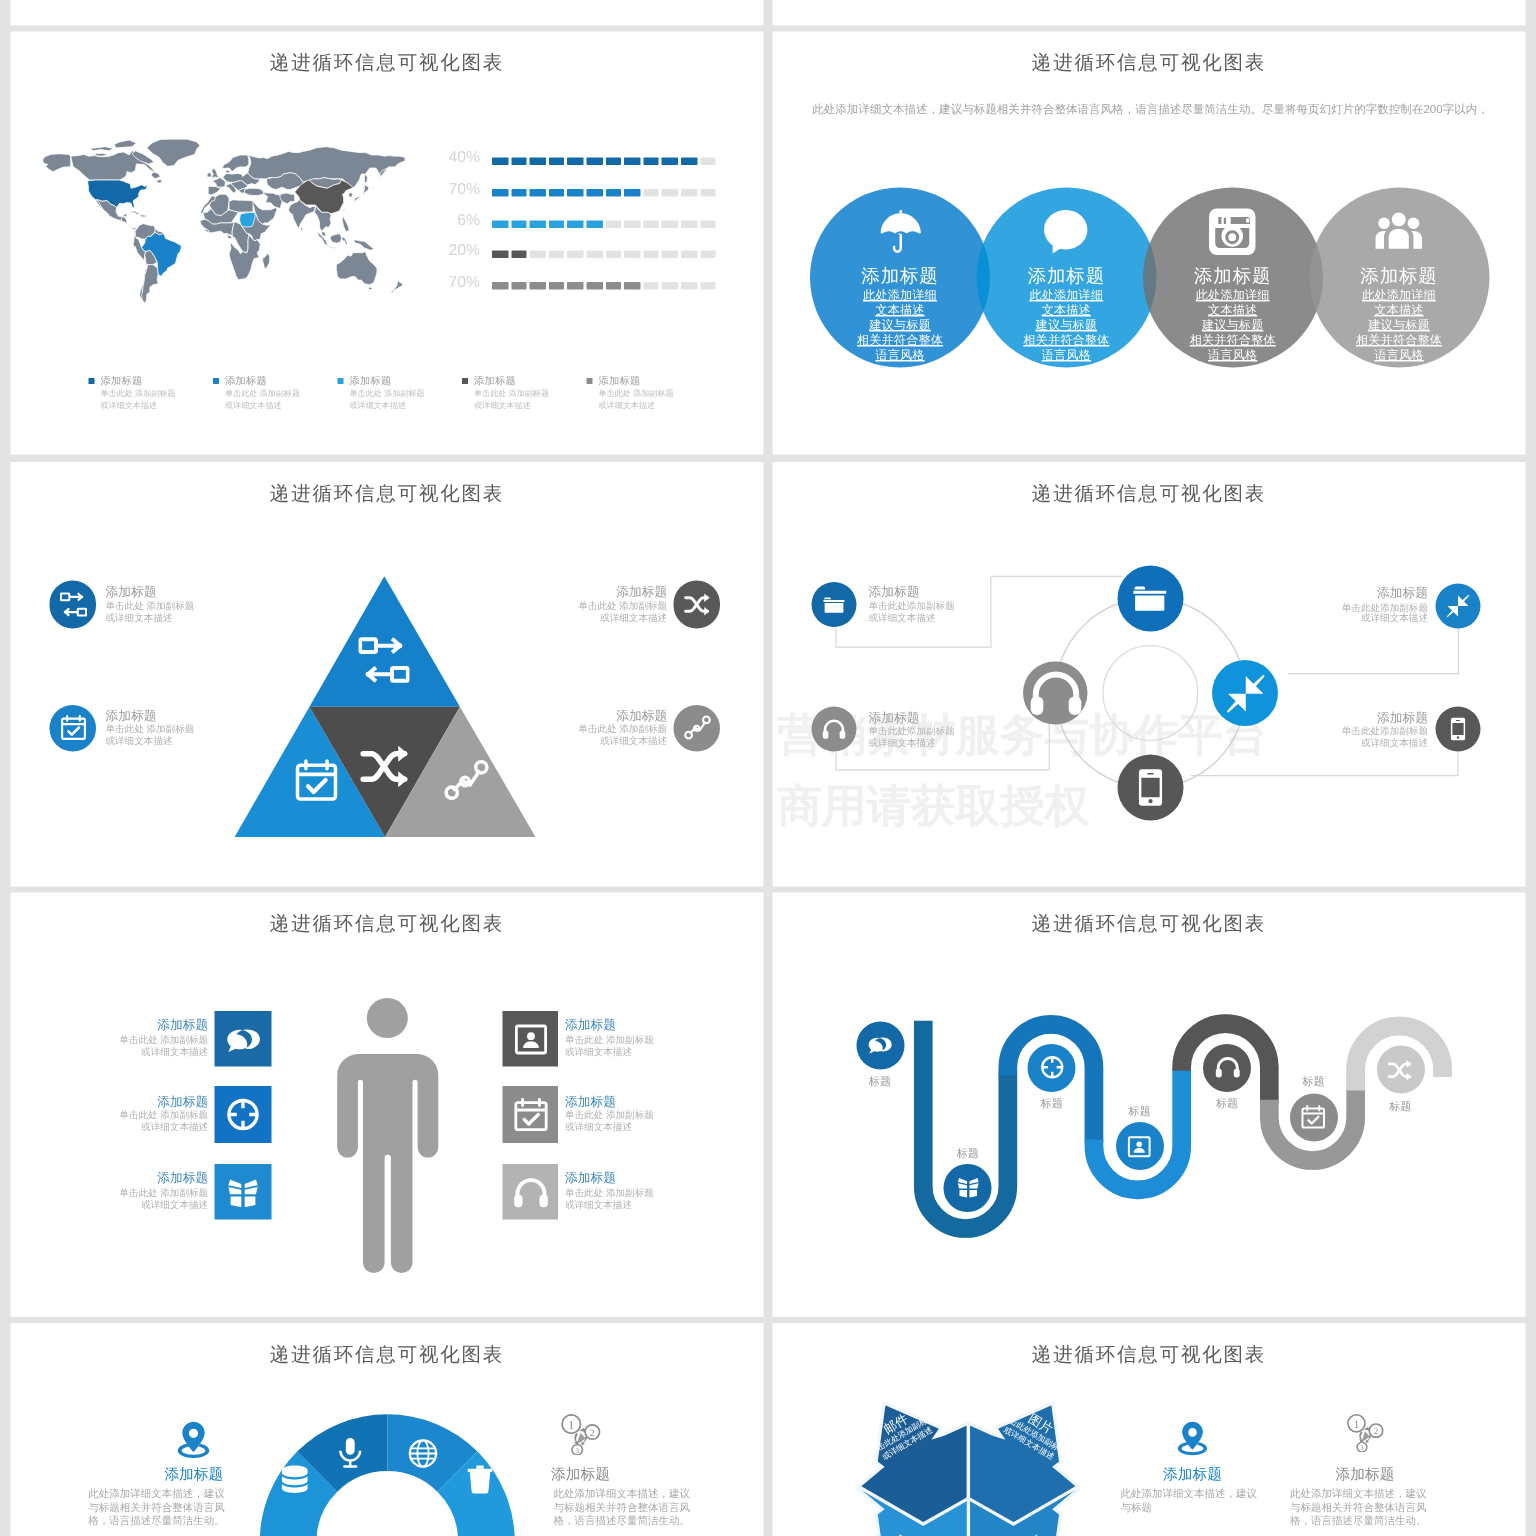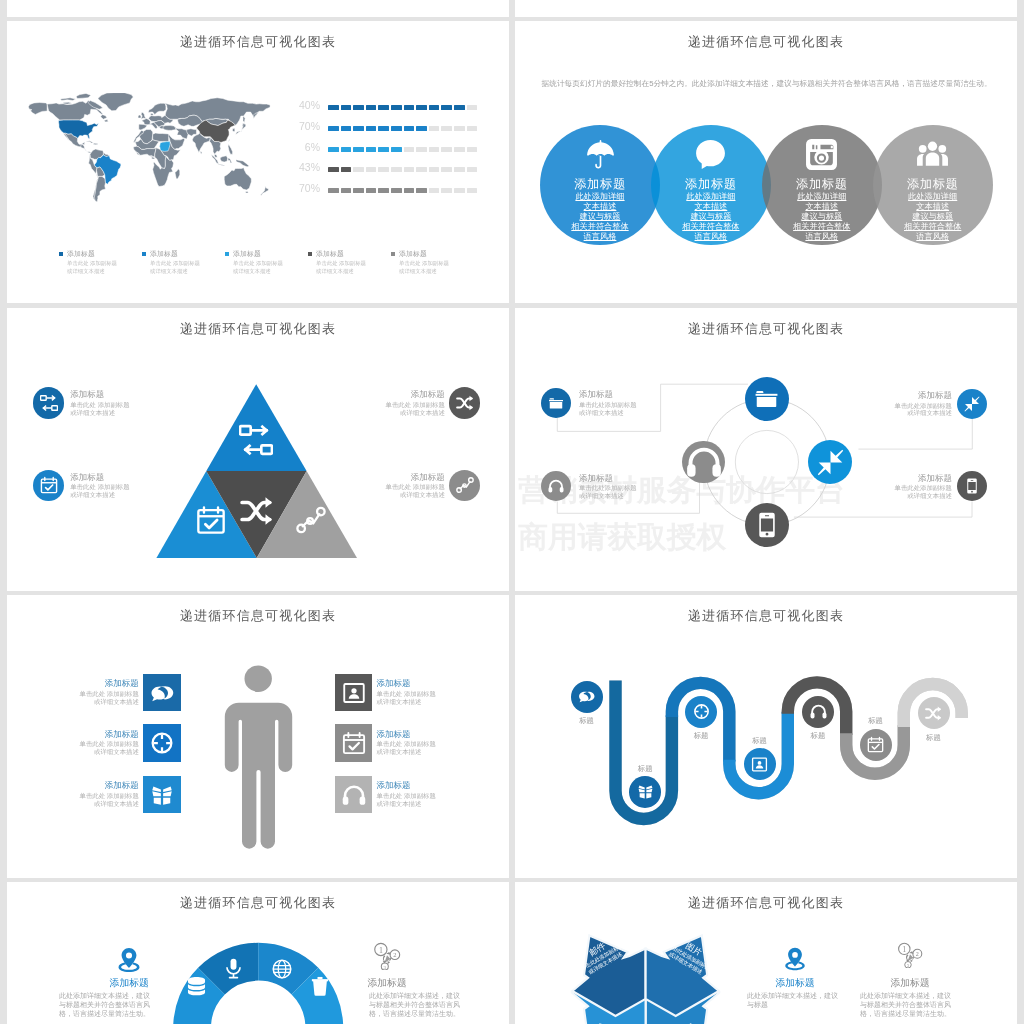--- a/index.html
+++ b/index.html
@@ -164,21 +164,21 @@
           <div class="seg" style="left:37.8px;background:#29a3e0;width:10.7px"></div>
           <div class="seg" style="left:50.4px;background:#29a3e0;width:10.7px"></div>
           <div class="seg" style="left:63px;background:#29a3e0;width:10.7px"></div>
           <div class="seg" style="left:75.6px;background:#e3e3e3;width:10.7px"></div>
           <div class="seg" style="left:88.2px;background:#e3e3e3;width:10.7px"></div>
           <div class="seg" style="left:100.8px;background:#e3e3e3;width:10.7px"></div>
           <div class="seg" style="left:113.39999999999999px;background:#e3e3e3;width:10.7px"></div>
           <div class="seg" style="left:126px;background:#e3e3e3;width:10.7px"></div>
           <div class="seg" style="left:138.6px;background:#e3e3e3;width:10.7px"></div>
         </div>
-        <div class="pct" style="left:-6px;top:56.400000000000006px">43%</div>
+        <div class="pct" style="left:-6px;top:56.400000000000006px">20%</div>
         <div class="barrow" style="left:28px;top:62.400000000000006px;width:156px">
           <div class="seg" style="left:0px;background:#585858;width:10.7px"></div>
           <div class="seg" style="left:12.6px;background:#585858;width:10.7px"></div>
           <div class="seg" style="left:25.2px;background:#e3e3e3;width:10.7px"></div>
           <div class="seg" style="left:37.8px;background:#e3e3e3;width:10.7px"></div>
           <div class="seg" style="left:50.4px;background:#e3e3e3;width:10.7px"></div>
           <div class="seg" style="left:63px;background:#e3e3e3;width:10.7px"></div>
           <div class="seg" style="left:75.6px;background:#e3e3e3;width:10.7px"></div>
           <div class="seg" style="left:88.2px;background:#e3e3e3;width:10.7px"></div>
           <div class="seg" style="left:100.8px;background:#e3e3e3;width:10.7px"></div>
@@ -221,21 +221,21 @@
         <div class="lg-s" style="left:257px;top:19px">或详细文本描述</div>
         <div class="lg-sq" style="left:332px;top:3px;background:#8c8c8c"></div>
         <div class="lg-t" style="left:340px;top:0px">添加标题</div>
         <div class="lg-s" style="left:340px;top:11px">单击此处 添加副标题</div>
         <div class="lg-s" style="left:340px;top:19px">或详细文本描述</div>
       </div>
   </div>
 
   <div class="slide" style="left:515px;top:21px;width:502px;height:282px">
     <div class="stitle" style="top:12px">递进循环信息可视化图表</div>
-    <div class="s2p" style="left:26.5px;top:57.7px">据统计每页幻灯片的最好控制在5分钟之内。此处添加详细文本描述，建议与标题相关并符合整体语言风格，语言描述尽量简洁生动。</div>
+    <div class="s2p" style="left:26.5px;top:47px">此处添加详细文本描述，建议与标题相关并符合整体语言风格，语言描述尽量简洁生动。尽量将每页幻灯片的字数控制在200字以内，</div>
     <div class="abs" id="s2circles" style="left:0;top:0;width:502px;height:282px">
         <div class="s2c" style="left:25px;top:104px;width:120px;height:120px;background:#0079cc;opacity:.808"></div>
         <span style="display: block; width: 33px; height: 33px; color: rgb(255, 255, 255); line-height: 0; position: absolute; left: 68.5px; top: 116.5px;"><svg width="33" height="33" viewBox="0 0 64 64">
             <path d="M32 4c-.9 0-1.6.7-1.6 1.6v2.6C17.2 9 6.7 19.6 6 32.7c-.1 1.4 1.5 2.2 2.6 1.4 2.4-1.8 5.2-2.9 8-2.9 3.2 0 6 1.2 8 3.2 1.8-2 4.5-3.2 7.4-3.2s5.6 1.2 7.4 3.2c2-2 4.8-3.2 8-3.2 2.8 0 5.6 1.1 8 2.9 1.1.8 2.7 0 2.6-1.4C57.3 19.6 46.8 9 33.6 8.2V5.6C33.6 4.7 32.9 4 32 4zM30.4 35.1v18.2c0 1.5-1.2 2.7-2.7 2.7s-2.7-1.2-2.7-2.7v-1.6c0-.9-.7-1.6-1.6-1.6s-1.6.7-1.6 1.6v1.6c0 3.3 2.7 5.9 5.9 5.9s5.9-2.7 5.9-5.9V35.1c-.9-.5-2-.8-3.1-.8s-2.2.3-3.1.8z" fill="currentColor"></path>
           </svg></span>
         <div class="s2txt" style="left:15px;top:156px;width:140px">
           <div class="s2h">添加标题</div>
           <div class="s2l">此处添加详细</div>
           <div class="s2l">文本描述</div>
           <div class="s2l">建议与标题</div>

